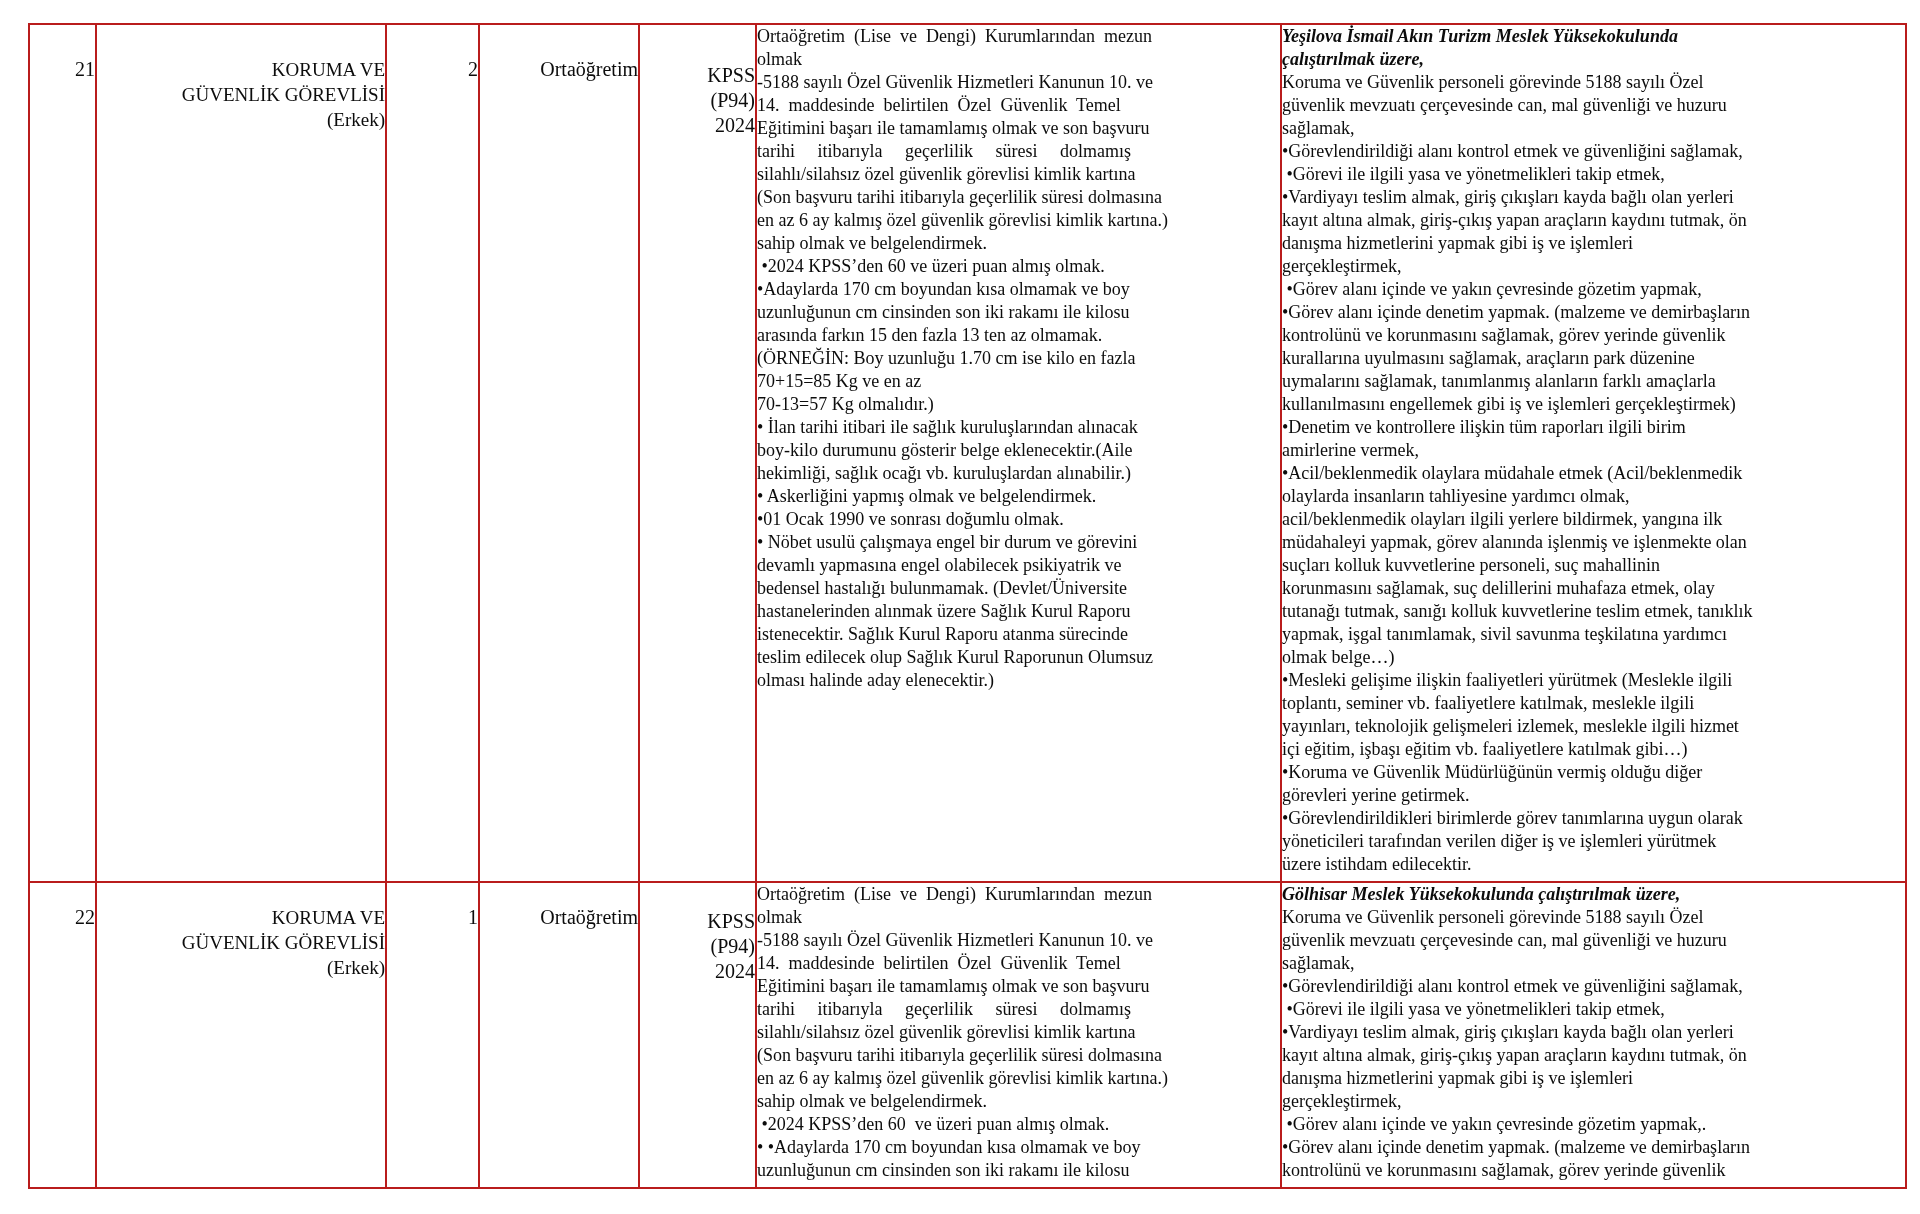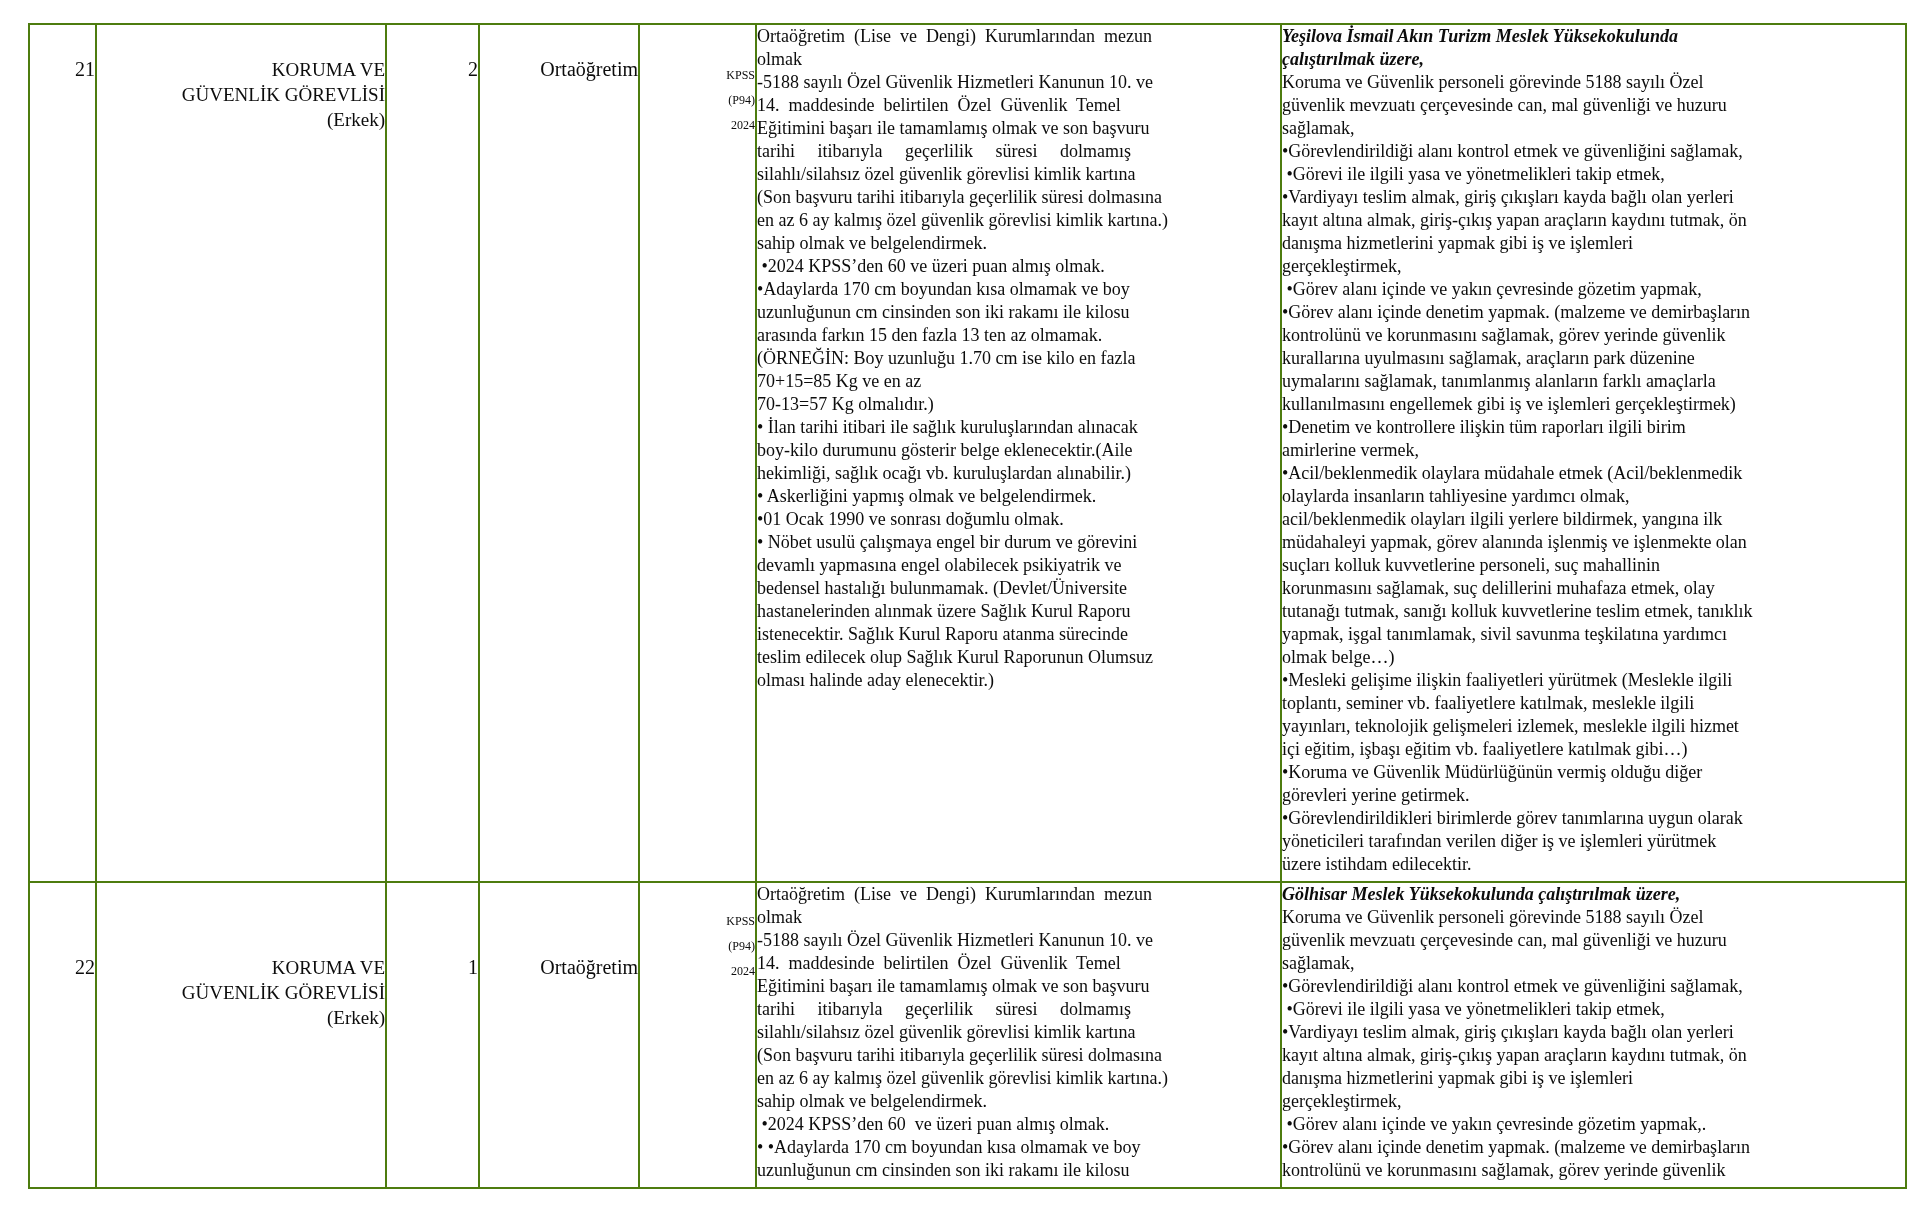--- a/index.html
+++ b/index.html
@@ -18,21 +18,21 @@
   }
   table.jobs {
     position: absolute;
     left: 28px;
     top: 23px;
     border-collapse: collapse;
     table-layout: fixed;
     width: 1877px;
   }
   table.jobs td {
-    border: 2px solid #4d7c0f;
+    border: 2px solid #b91c1c;
     vertical-align: top;
     overflow: hidden;
     padding: 0;
   }
   
   col.c-no    { width: 67px;  }
   col.c-title { width: 290px; }
   col.c-count { width: 93px;  }
   col.c-edu   { width: 160px; }
   col.c-exam  { width: 117px; }
@@ -41,25 +41,25 @@
 
   tr.row-21 { height: 858px; }
   tr.row-22 { height: 306px; }
 
   td.meta {
     text-align: right;
     font-size: 20px;
     line-height: 24px;
   }
   td.title-cell { font-size: 19px; line-height: 25px; }
-  td.exam-cell  { font-size: 12px; line-height: 25px; }
+  td.exam-cell  { font-size: 20px; line-height: 25px; }
 
   tr.row-21 td.meta      { padding-top: 32px; }
   tr.row-21 td.exam-cell { padding-top: 38px; }
-  tr.row-22 td.meta      { padding-top: 72px; }
+  tr.row-22 td.meta      { padding-top: 22px; }
   tr.row-22 td.exam-cell { padding-top: 26px; }
 
   td.text-cell {
     font-size: 18px;
     line-height: 23px;
     padding: 4px 6px 2px 7px;
   }
   td.text-cell .line {
     white-space: pre;
   }

